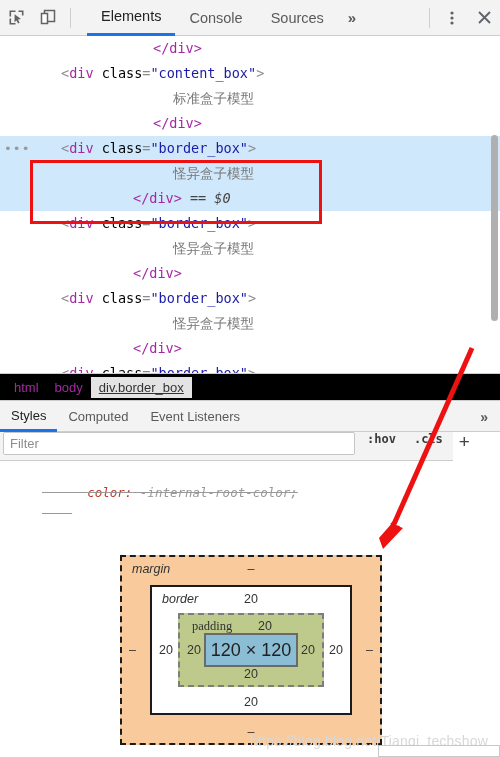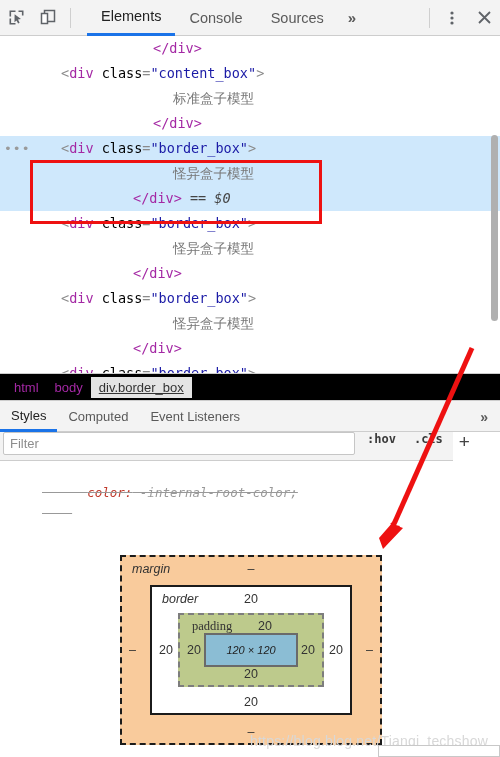--- a/index.html
+++ b/index.html
@@ -146,21 +146,21 @@
   }
   .bm-padding {
     position: absolute; left: 26px; top: 26px; right: 26px; bottom: 26px;
     background: #bdca8c; border: 2px dashed #7d7d7d;
   }
   .bm-content {
     position: absolute; left: 50%; top: 50%; transform: translate(-50%,-50%);
     width: 94px; height: 34px;
     background: #8bbdd4; border: 2px solid #6a6a6a;
     display: flex; align-items: center; justify-content: center;
-    font-size: 11px; color: #222; font-style: italic;
+    font-size: 18px; color: #222;
   }
   .bm-label {
     position: absolute; font-size: 12.5px; color: #333;
     font-family: "Liberation Sans", sans-serif;
   }
   .bm-lbl-name { left: 10px; top: 5px; font-style: italic; }
   .bm-top    { left: 0; right: 0; top: 5px; text-align: center; }
   .bm-bottom { left: 0; right: 0; bottom: 4px; text-align: center; }
   .bm-left   { left: 7px; top: 50%; transform: translateY(-50%); }
   .bm-right  { right: 7px; top: 50%; transform: translateY(-50%); }

